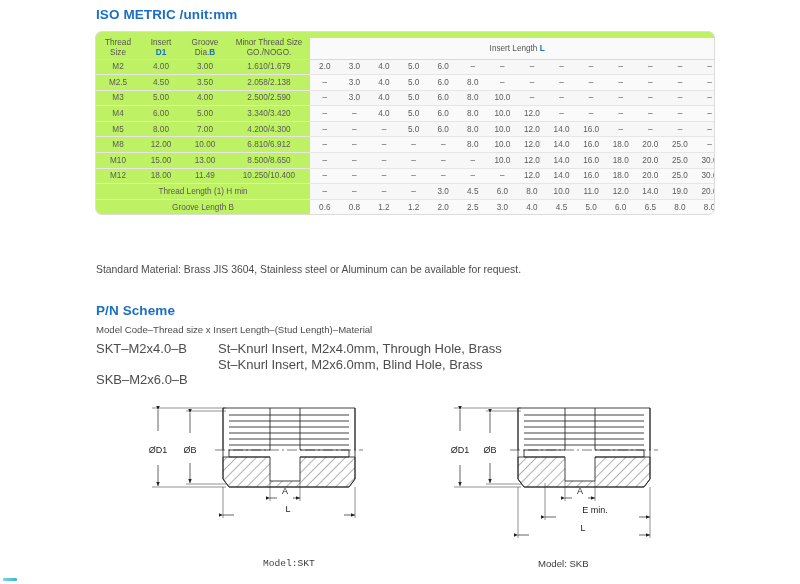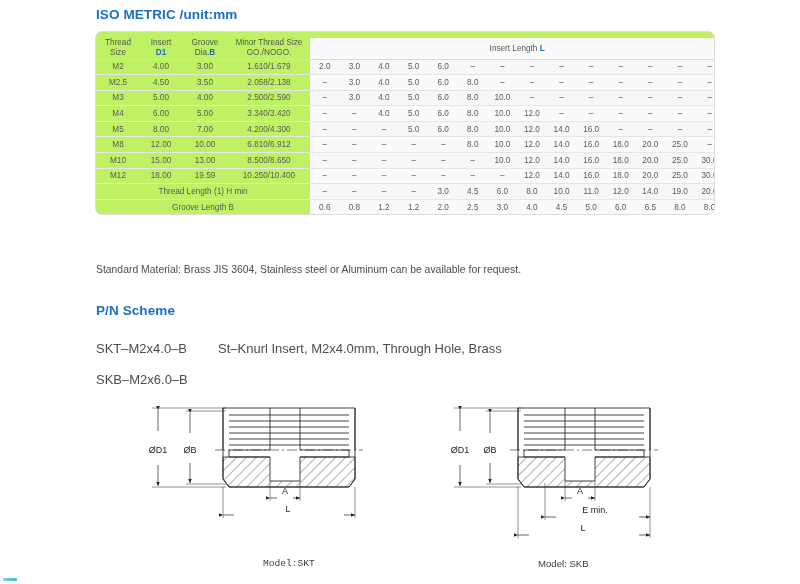--- a/index.html
+++ b/index.html
@@ -319,21 +319,21 @@
             <td class="len">14.0</td>
             <td class="len">16.0</td>
             <td class="len">18.0</td>
             <td class="len">20.0</td>
             <td class="len">25.0</td>
             <td class="len">30.0</td>
           </tr>
           <tr>
             <td>M12</td>
             <td>18.00</td>
-            <td>19.59</td>
+            <td>11.49</td>
             <td>10.250/10.400</td>
             <td class="len">–</td>
             <td class="len">–</td>
             <td class="len">–</td>
             <td class="len">–</td>
             <td class="len">–</td>
             <td class="len">–</td>
             <td class="len">–</td>
             <td class="len">12.0</td>
             <td class="len">14.0</td>
@@ -378,25 +378,27 @@
             <td class="len">8.0</td>
           </tr>
         </tbody>
     </table>
   </div>
 
   <div class="body-text" id="std-material">Standard Material: Brass JIS 3604, Stainless steel or Aluminum can be available for request.</div>
 
   <div class="section-heading" id="pn-heading">P/N Scheme</div>
 
+  <div class="body-text" id="model-code">Model Code–Thread size x Insert Length–(Stud Length)–Material</div>
 
   <div class="pn-row pn-code" id="pn-code-0">SKT–M2x4.0–B</div>
   <div class="pn-row pn-desc" id="pn-desc-0">St–Knurl Insert, M2x4.0mm, Through Hole, Brass</div>
 
   <div class="pn-row pn-code" id="pn-code-1">SKB–M2x6.0–B</div>
+  <div class="pn-row pn-desc" id="pn-desc-1">St–Knurl Insert, M2x6.0mm, Blind Hole, Brass</div>
 
   <div class="drawing" id="drawing-skt">
     <svg width="280" height="160" viewBox="0 0 280 160">
       <defs>
         <pattern id="hatch-skt" width="7" height="7" patternUnits="userSpaceOnUse" patternTransform="rotate(45)">
           <line x1="0" y1="0" x2="0" y2="7" stroke="#222" stroke-width="0.7"></line>
         </pattern>
         <marker id="arrS" markerWidth="7" markerHeight="7" refX="6" refY="2.6" orient="auto">
           <path d="M0,0 L6,2.6 L0,5.2 z" fill="#222"></path>
         </marker>

